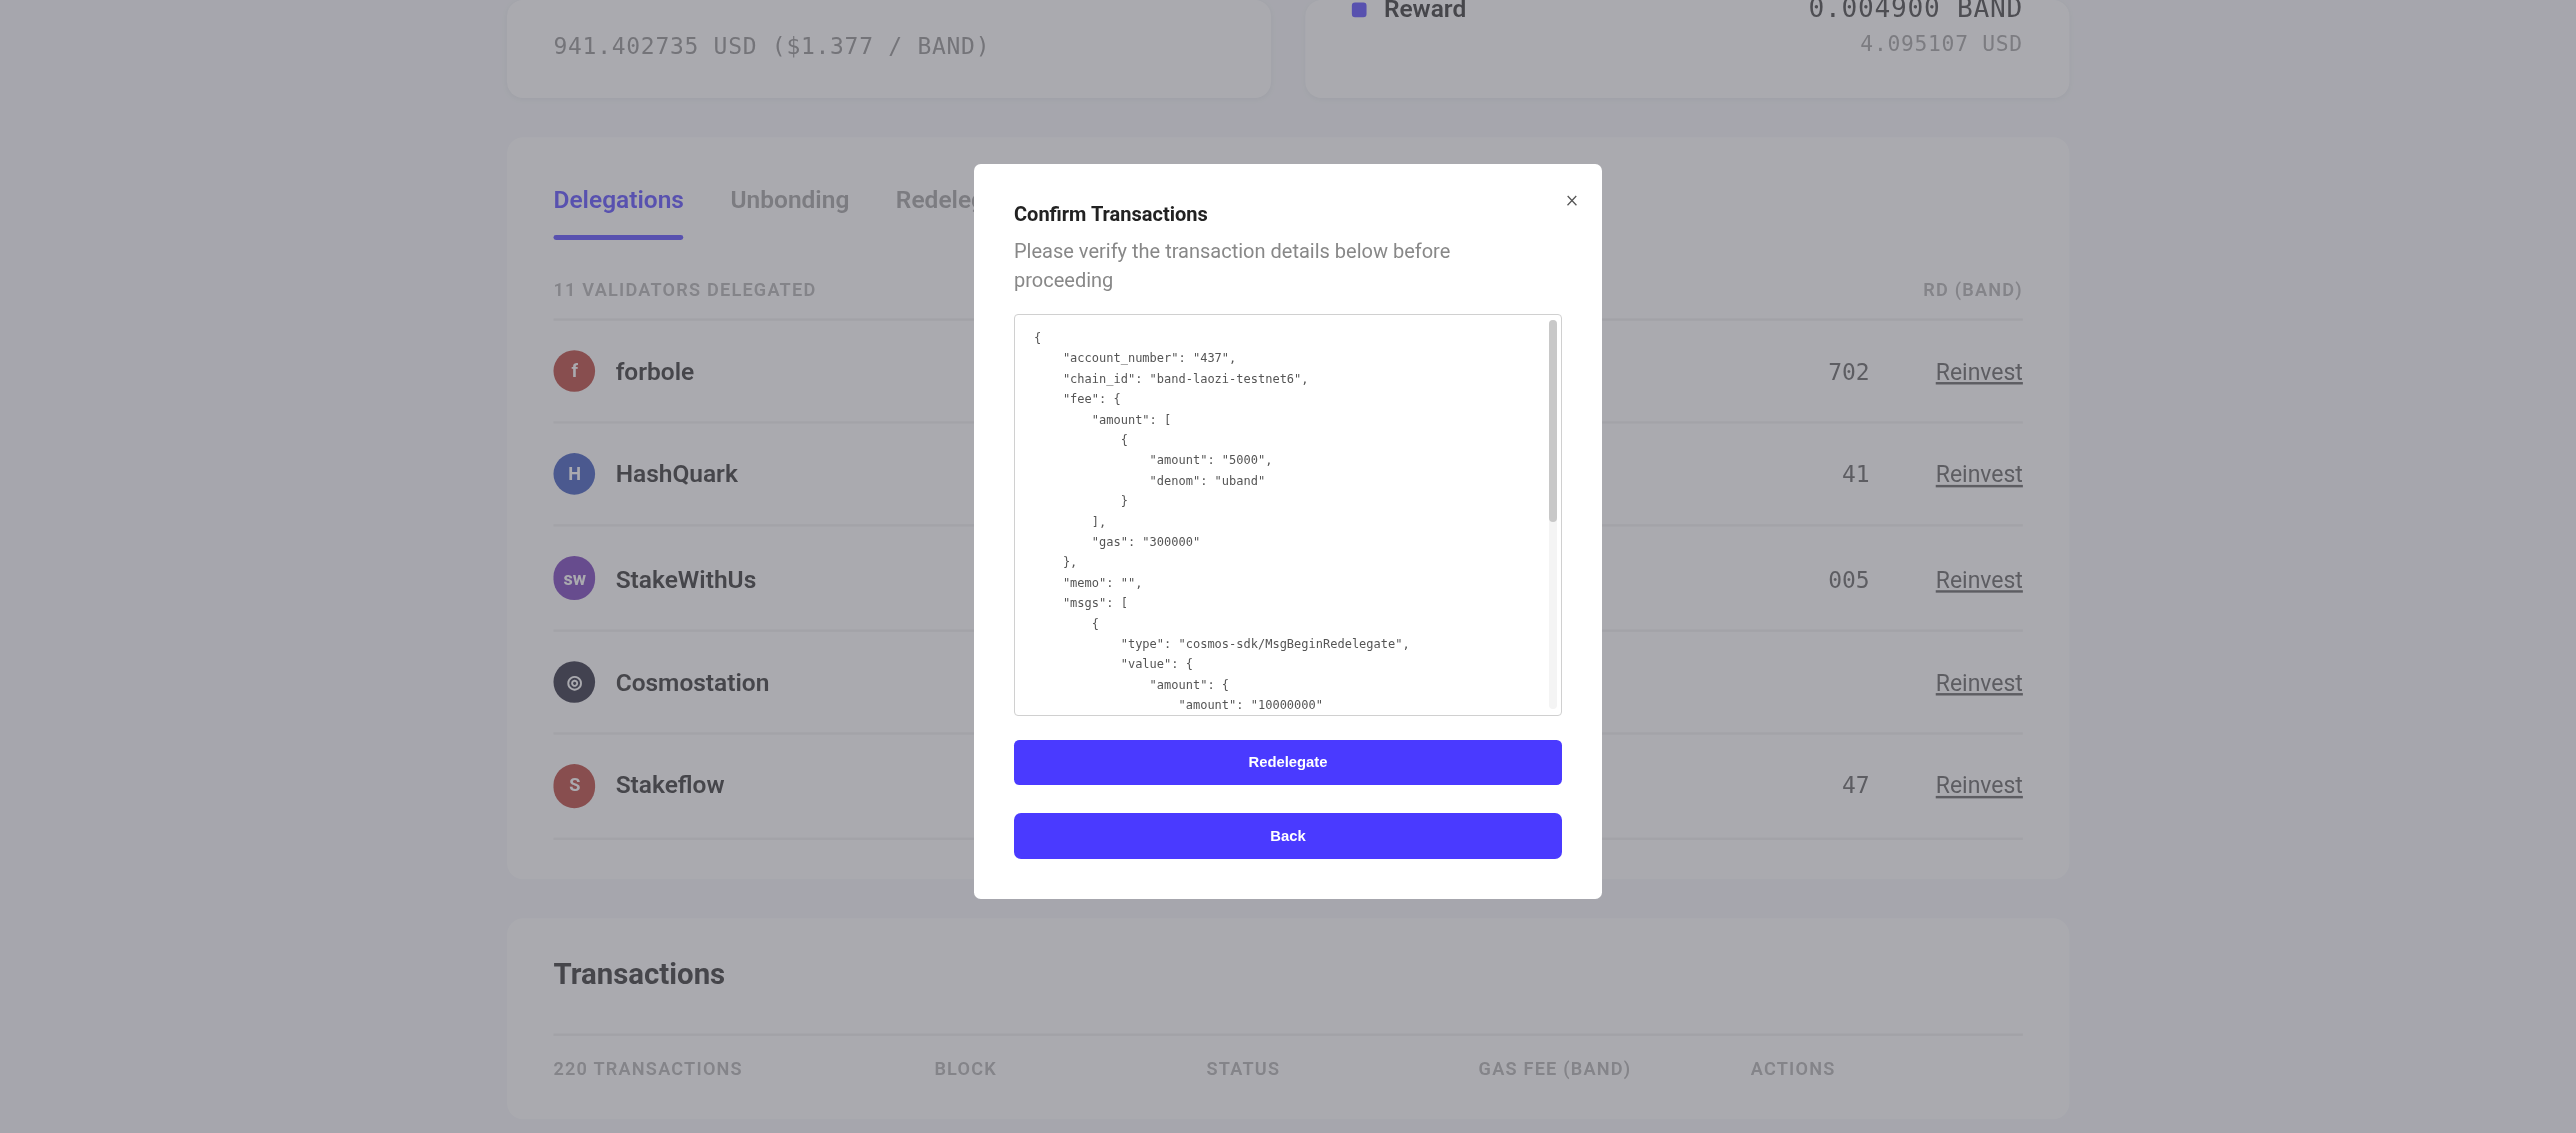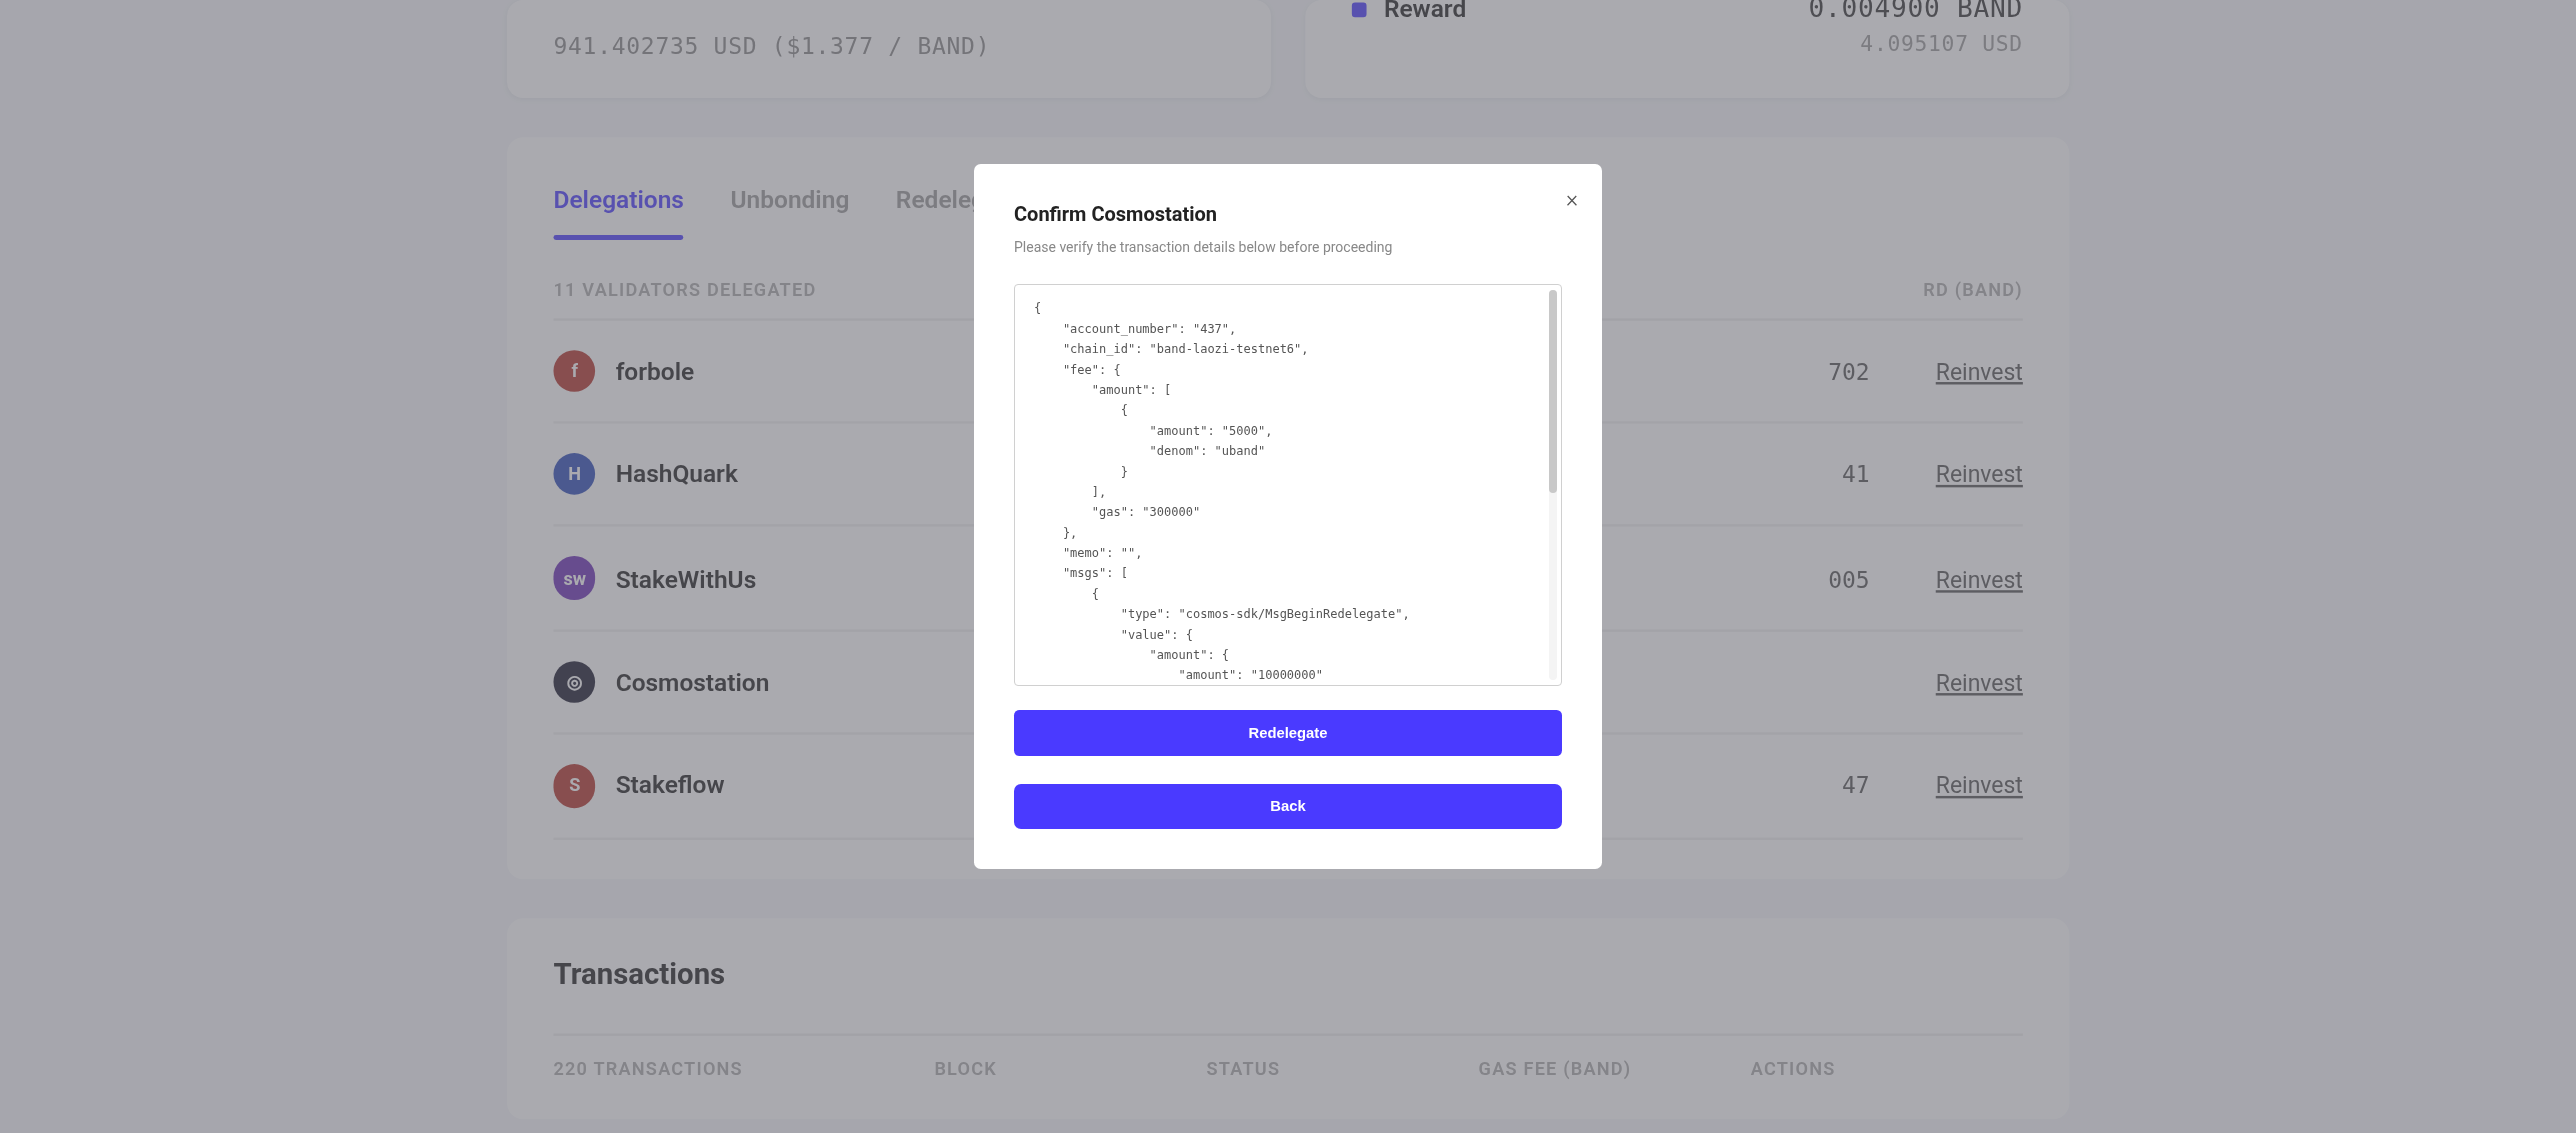--- a/index.html
+++ b/index.html
@@ -147,21 +147,21 @@
   }
   .close-x {
     position:absolute; top:24px; right:24px;
     font-size:23px; color:#555; cursor:pointer; line-height:1;
     font-weight:300;
   }
   .modal h2 {
     font-size:20px; font-weight:700; color:#222; margin-bottom:10.7px;
   }
   .modal p.sub {
-    color:#888; font-size:14px; line-height:1.45; margin-bottom:27px;
+    color:#888; font-size:20px; line-height:1.45; margin-bottom:19px;
     max-width: 483px;
   }
   .json-box {
     border: 0.7px solid #d0d0d0;
     border-radius:4px;
     padding: 13.4px 19px;
     font-family: "SFMono-Regular", Menlo, monospace;
     font-size: 12px;
     color: #555;
     line-height: 1.7;
@@ -288,21 +288,21 @@
         <span>ACTIONS</span>
       </div>
     </div>
 
   </div>
 </div>
 
 <div class="overlay">
   <div class="modal">
     <span class="close-x">×</span>
-    <h2>Confirm Cosmostation</h2>
+    <h2>Confirm Transactions</h2>
     <p class="sub">Please verify the transaction details below before proceeding</p>
     <div class="json-box"><span>{
     "account_number": "437",
     "chain_id": "band-laozi-testnet6",
     "fee": {
         "amount": [
             {
                 "amount": "5000",
                 "denom": "uband"
             }

